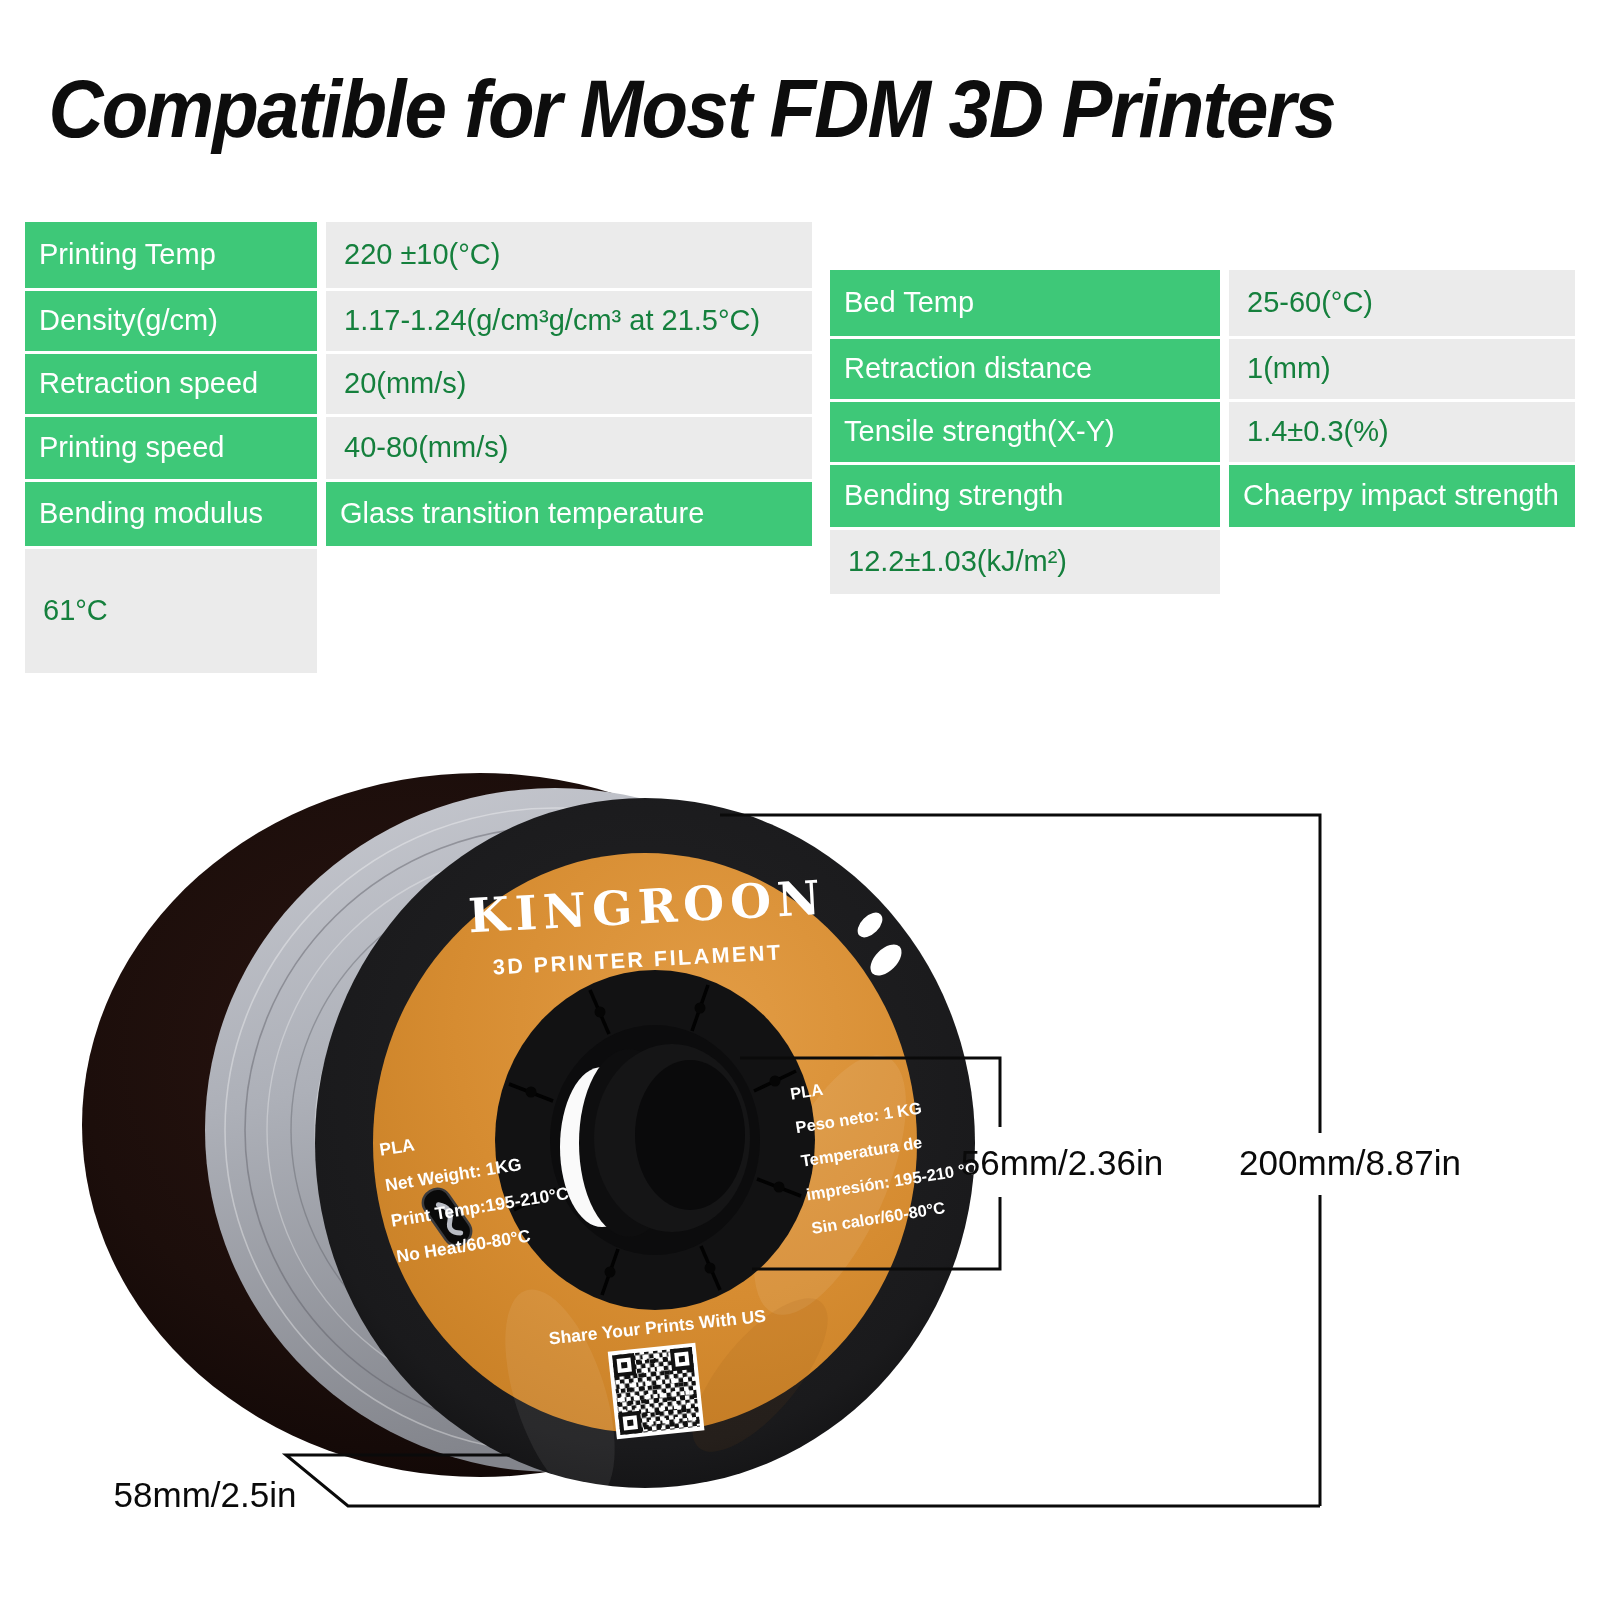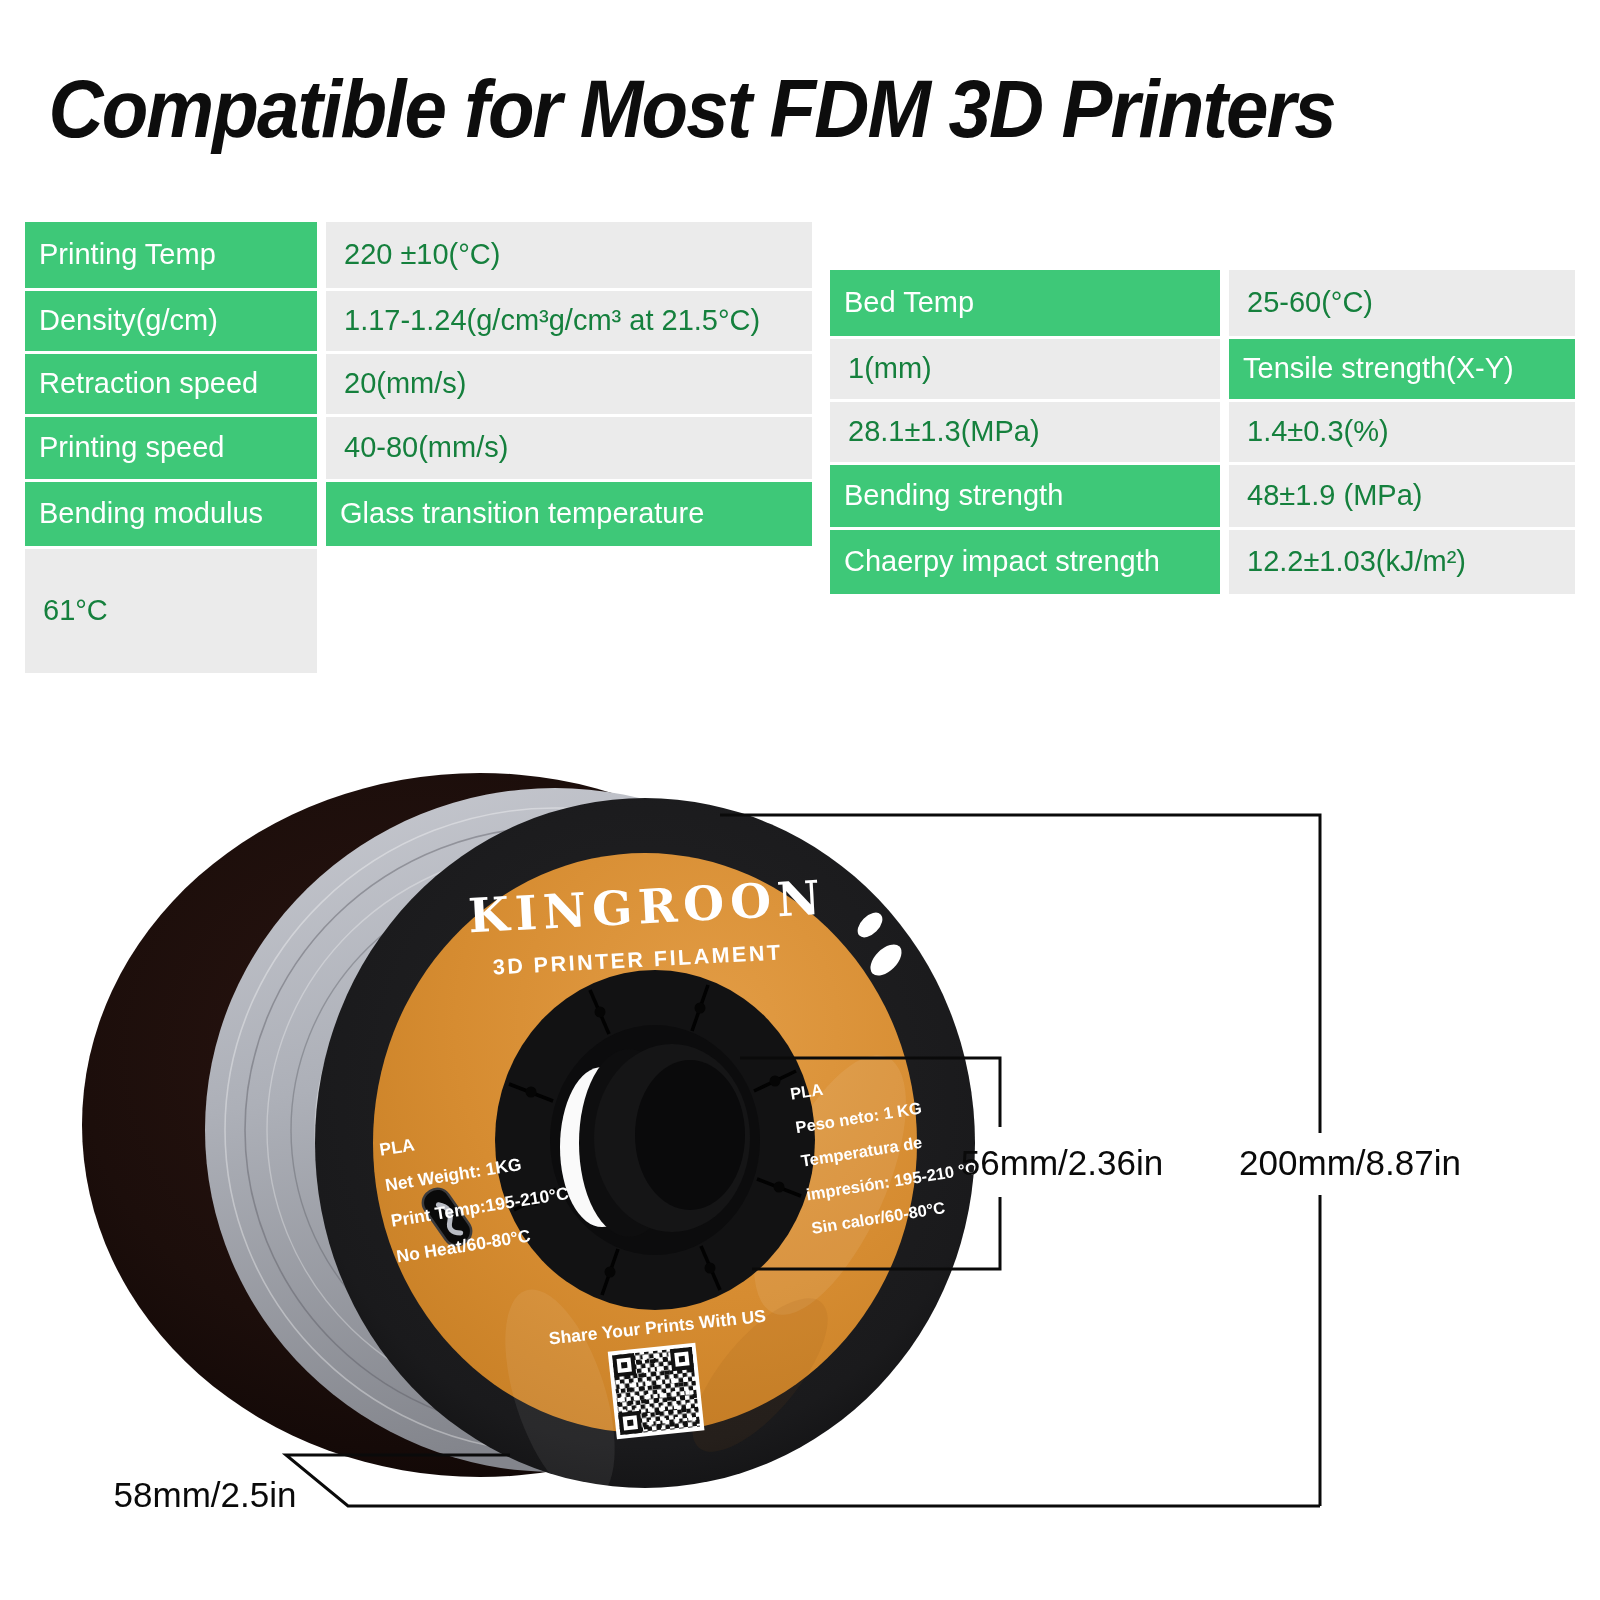--- a/index.html
+++ b/index.html
@@ -63,26 +63,25 @@
     <div class="cell label">Printing speed</div>
     <div class="cell value">40-80(mm/s)</div>
     <div class="cell label">Bending modulus</div>
     <div class="cell label">Glass transition temperature</div>
     <div class="cell value">61°C</div>
   </div>
 
   <div class="spec-grid right">
     <div class="cell label">Bed Temp</div>
     <div class="cell value">25-60(°C)</div>
+    <div class="cell label">Retraction distance</div>
     <div class="cell value">1(mm)</div>
     <div class="cell label">Tensile strength(X-Y)</div>
-    <div class="cell value">28.1±1.3(MPa)</div>
     <div class="cell value">1.4±0.3(%)</div>
     <div class="cell label">Bending strength</div>
-    <div class="cell value">48±1.9 (MPa)</div>
     <div class="cell label">Chaerpy impact strength</div>
     <div class="cell value">12.2±1.03(kJ/m²)</div>
   </div>
 </div>
 
 <div class="spool-figure">
 <svg width="1600" height="845" viewBox="0 0 1600 845" xmlns="http://www.w3.org/2000/svg">
   <defs>
     <radialGradient id="backFlangeG" cx="42%" cy="40%" r="70%">
       <stop offset="0%" stop-color="#2a1410"></stop>

